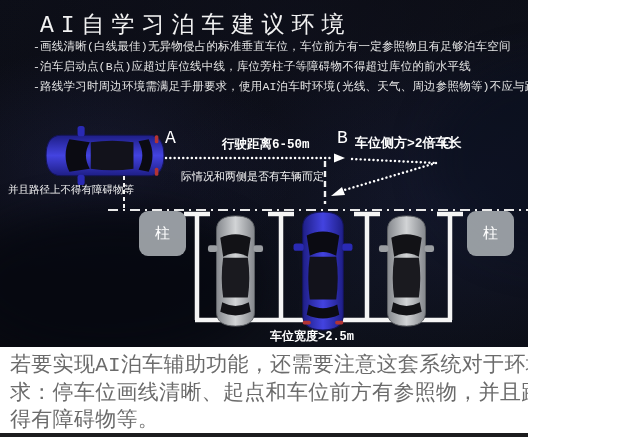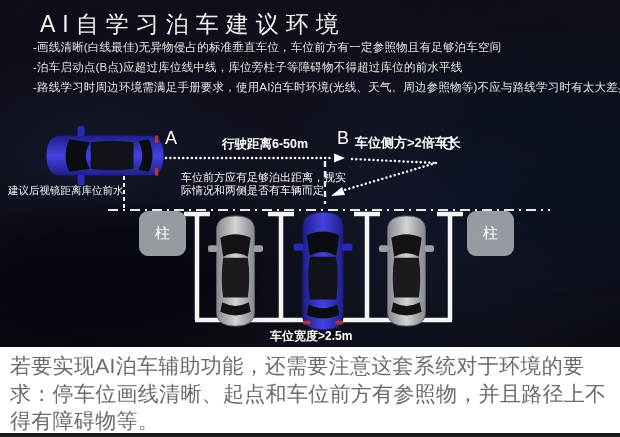--- a/index.html
+++ b/index.html
@@ -1,17 +1,17 @@
 <!DOCTYPE html>
 <html><head>
 <meta charset="utf-8">
 <style>
   * { margin:0; padding:0; box-sizing:border-box; }
   body { width:620px; height:437px; font-family:"Liberation Sans","DejaVu Sans",sans-serif; }
-  .frame { position:relative; width:620px; height:437px; overflow:hidden; background:#a21caf; }
+  .frame { position:relative; width:528px; height:437px; overflow:hidden; background:#a21caf;font-family:Liberation Mono, monospace; }
 
   
   .scene {
     position:absolute; left:0; top:0; width:620px; height:347px; overflow:hidden;
     background:
       radial-gradient(ellipse 280px 170px at 16% 48%, rgba(44,50,100,0.30), transparent 70%),
       radial-gradient(ellipse 420px 240px at 74% 58%, rgba(28,34,70,0.40), transparent 72%),
       radial-gradient(ellipse 500px 300px at 50% 10%, rgba(18,20,34,0.55), transparent 75%),
       linear-gradient(135deg,#0c0e17 0%,#090a10 38%,#0d1019 68%,#0a0c13 100%);
   }
@@ -175,24 +175,23 @@
       <path d="M16,93 C26,98 34,98 44,93 L46,103 C35,108 25,108 14,103 Z" fill="#121216"></path>
     </svg>
 
     <div class="lbl pt lbl-a">A</div>
     <div class="lbl pt lbl-b">B</div>
     <div class="lbl pt lbl-c">C</div>
     <div class="lbl lbl-drive">行驶距离6-50m</div>
     <div class="lbl lbl-side">车位侧方&gt;2倍车长</div>
 
     <div class="note note-mirror">
-      <span style="display:block">建议后视镜距离库位前水</span>
+      <span style="display:block">并且路径上不得有障碍物等</span>
     </div>
     <div class="note note-front">
-      <span style="display:block">车位前方应有足够泊出距离，视实</span>
       <span style="display:block">际情况和两侧是否有车辆而定</span>
     </div>
 
     <div class="lbl lbl-width">车位宽度&gt;2.5m</div>
   </div>
 
   <div class="caption">
     <p>若要实现AI泊车辅助功能，还需要注意这套系统对于环境的要求：停车位画线清晰、起点和车位前方有参照物，并且路径上不得有障碍物等。</p>
   </div>
   <div class="bottom-bar"></div>

